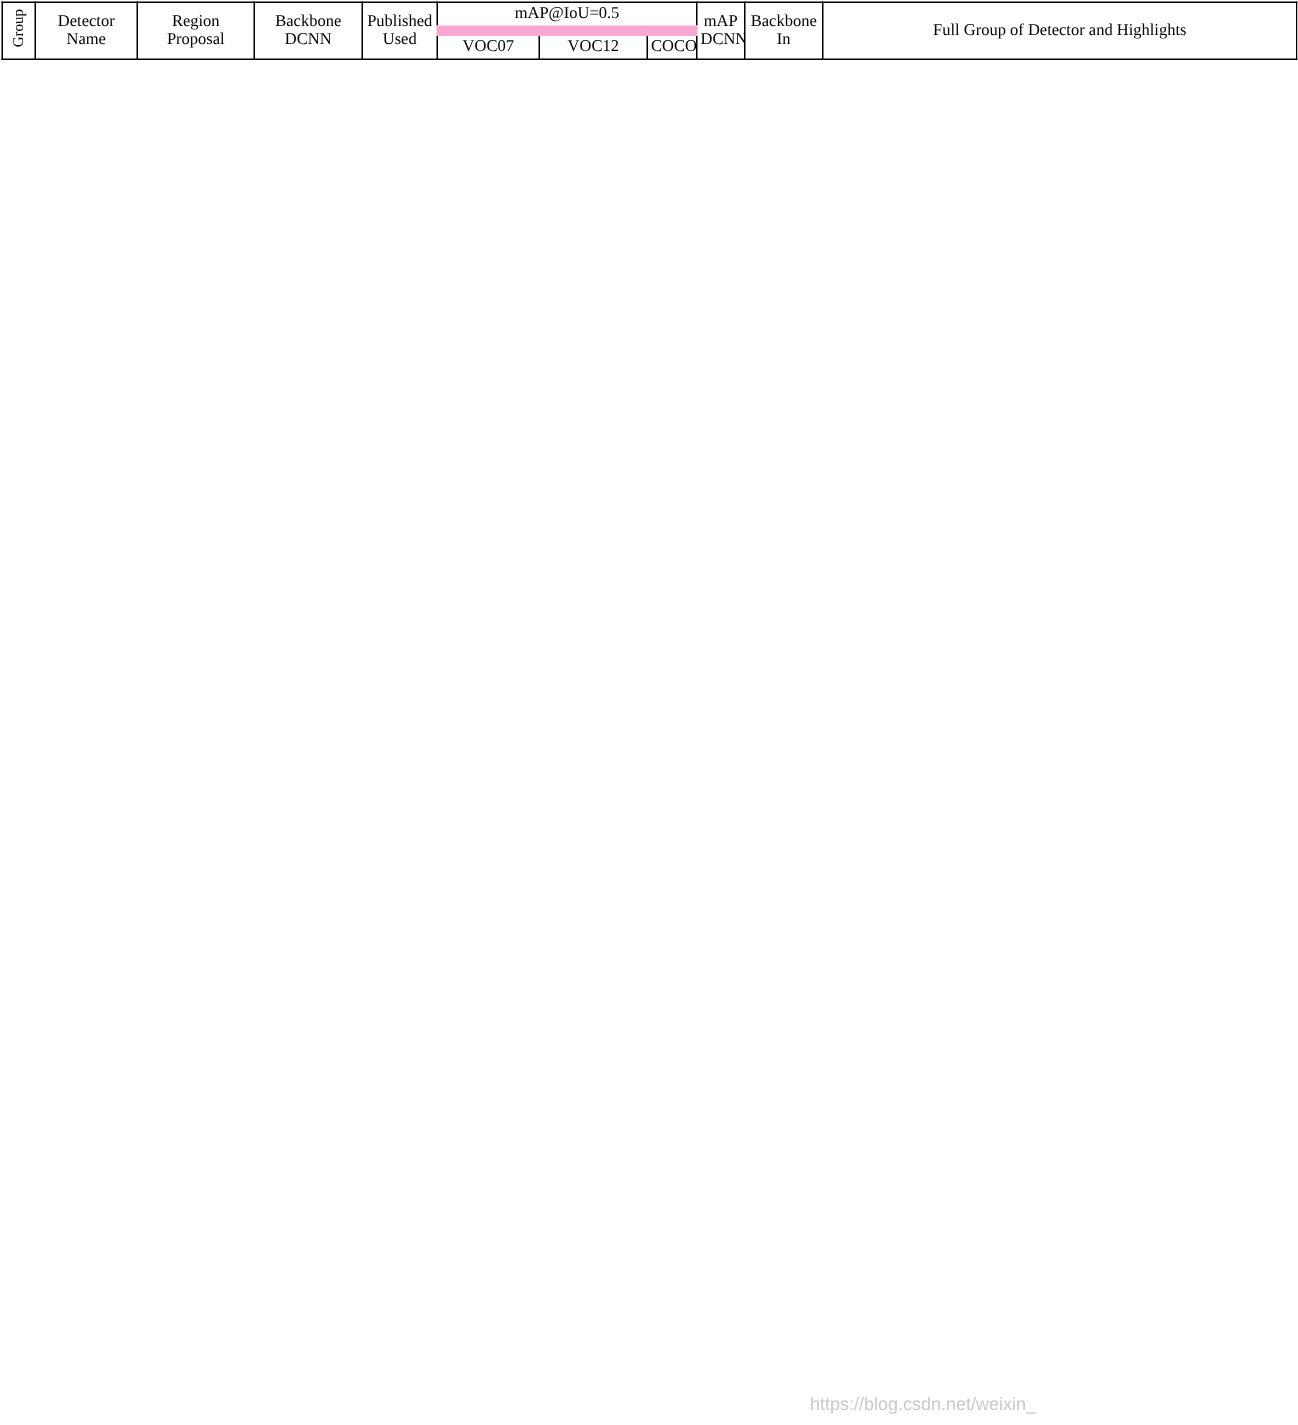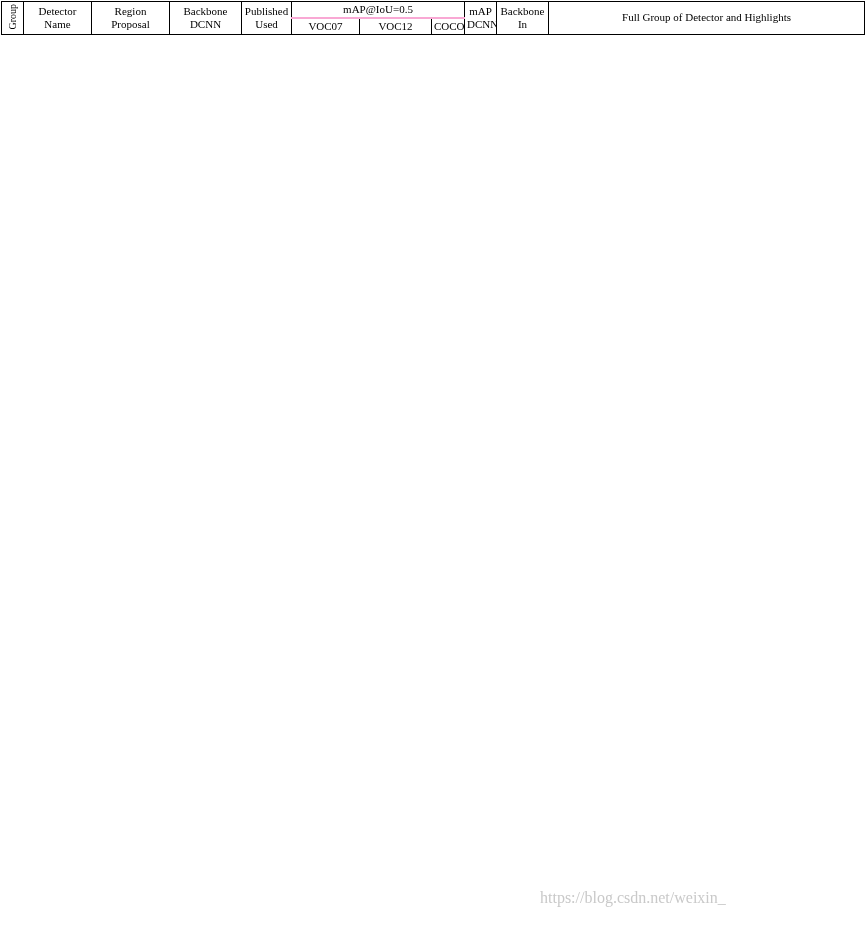--- a/index.html
+++ b/index.html
@@ -2,23 +2,23 @@
 <html style="--ref-color: #2233bb; --fig-color: #cc2200;"><head>
 <meta charset="utf-8">
 <style>
   html,body{margin:0;padding:0;background:#fff;}
   body{width:865px;height:950px;overflow:hidden;position:relative;
        font-family:"Liberation Serif","DejaVu Serif",serif;color:#000;}
   table{border-collapse:collapse;table-layout:fixed;width:863px;margin:1px;}
   th,td{border:1px solid #000;padding:1px 2px;text-align:center;vertical-align:middle;
         font-size:11px;line-height:1.18;white-space:pre-line;overflow:hidden;font-weight:normal;}
   .vtext-h{writing-mode:vertical-rl;transform:rotate(180deg);display:inline-block;font-size:10px;}
-  .map-group{border-bottom:2px solid #f9a8d4;}
-  .watermark{position:absolute;left:540px;top:889px;color:#c9c9c9;
-             font-family:Liberation Serif, serif;font-size:16px;
+  .map-group{border-bottom:7px solid #f9a8d4;}
+  .watermark{position:absolute;left:540px;top:929px;color:#c9c9c9;
+             font-family:Liberation Sans, sans-serif;font-size:12px;
              pointer-events:none;}
 </style>
 </head>
 <body>
 
 <table>
   <colgroup>
     <col style="width:22px">
       <col style="width:68px">
       <col style="width:78px">

